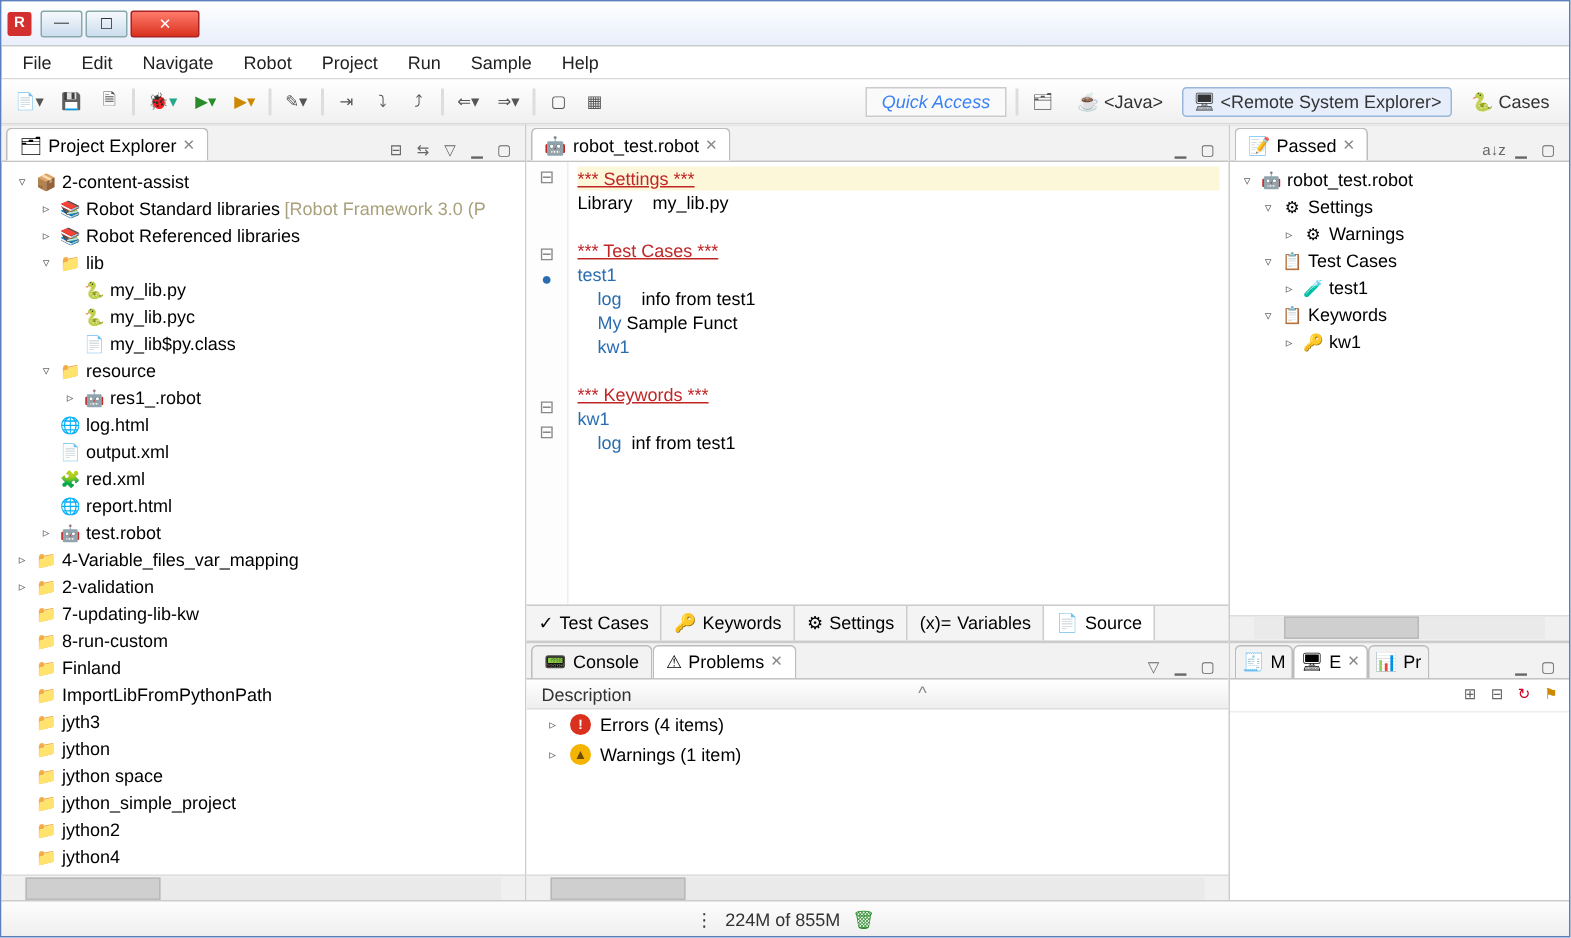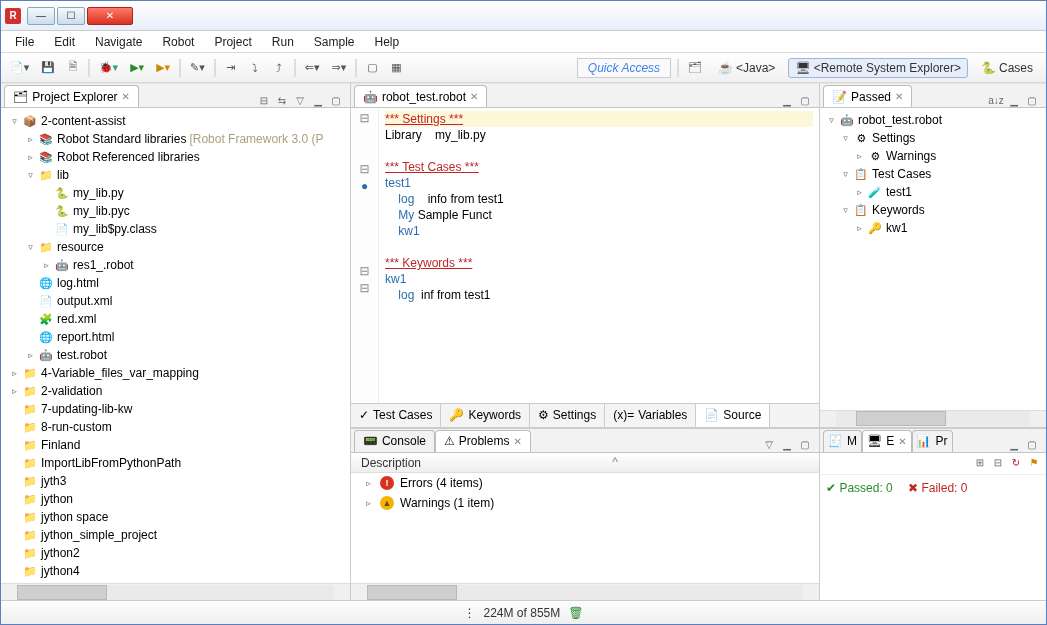--- a/index.html
+++ b/index.html
@@ -454,25 +454,20 @@
           <div class="vtbtn">▁</div>
           <div class="vtbtn">▢</div>
         </div>
       </div>
       <div style="height:22px;display:flex;justify-content:flex-end;gap:4px;padding:3px 5px;border-bottom:1px solid #eee">
         <div class="vtbtn">⊞</div>
         <div class="vtbtn">⊟</div>
         <div class="vtbtn" style="color:#c02">↻</div>
         <div class="vtbtn" style="color:#c80">⚑</div>
       </div>
-      <div class="results">
-        <span class="pass">✔ <span>Passed: 0</span></span>
-        &nbsp;&nbsp;&nbsp;
-        <span class="fail">✖ <span>Failed: 0</span></span>
-      </div>
     </div>
   </div>
 </div>
 
 <div class="statusbar">
   <span>⋮</span>
   <span>224M of 855M</span>
   <span style="color:#2a8b2a">🗑</span>
 </div>
 

